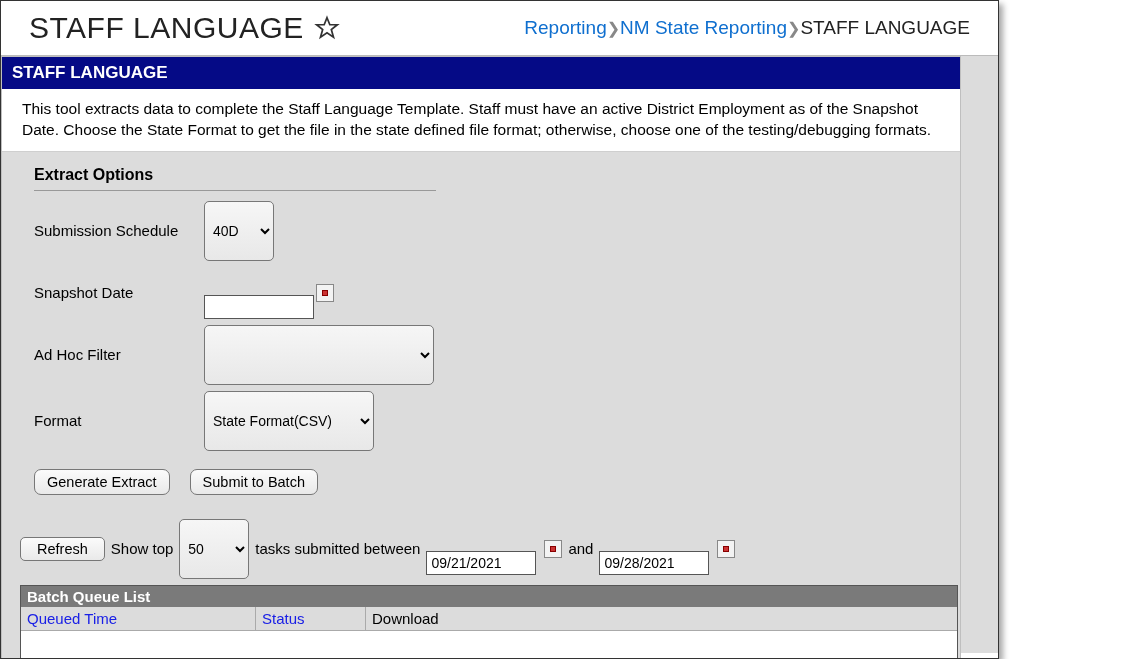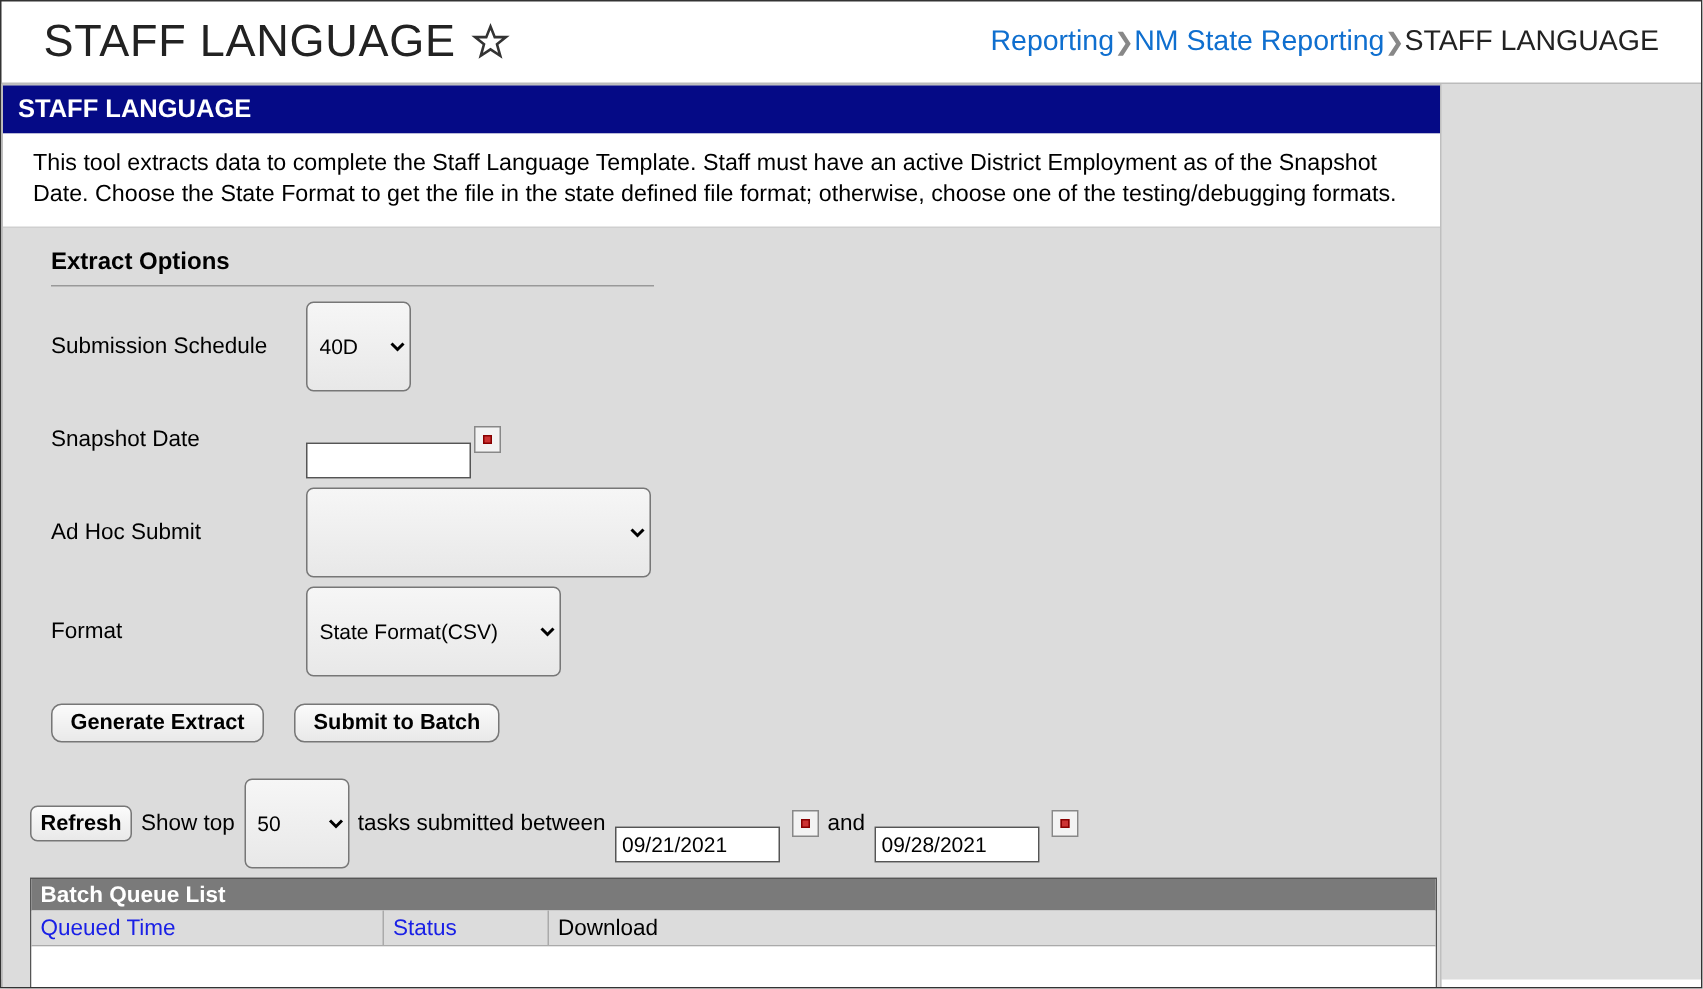--- a/index.html
+++ b/index.html
@@ -3,21 +3,21 @@
 <meta charset="utf-8">
 <style>
   * { box-sizing: border-box; }
   body {
     margin: 0;
     padding: 0;
     font-family: Arial, Helvetica, sans-serif;
     background: #fff;
   }
   .frame {
-    width: 1135px;
+    width: 999px;
     height: 659px;
     border: 1px solid #333;
     box-shadow: 4px 4px 6px rgba(0,0,0,0.35);
     position: relative;
     overflow: hidden;
     background: #fff;
   }
   .topbar {
     display: flex;
     align-items: center;
@@ -126,29 +126,28 @@
   .cal-icon span {
     width: 6px; height: 6px; background: #c33; border: 1px solid #800;
   }
   .btn {
     font-size: 14.5px;
     padding: 4px 12px;
     border: 1px solid #777;
     border-radius: 7px;
     background: linear-gradient(#fbfbfb,#e9e9e9);
     cursor: pointer;
-    font-weight: bold;
   }
   .btn-row { display:flex; gap: 20px; margin: 18px 0 10px 0; }
   .filter-row {
     display: flex; align-items: center; gap: 6px;
     padding: 6px 0 6px 18px;
     font-size: 15px;
   }
-  .filter-row .btn { padding: 3px 6px; border-radius: 5px; }
+  .filter-row .btn { padding: 3px 16px; border-radius: 5px; }
   .top-select { width: 70px; }
   .queue {
     margin: 0 2px 20px 18px;
     border: 1px solid #555;
     background: #fff;
   }
   .queue-title {
     background: #7a7a7a;
     color: #fff;
     font-weight: bold;
@@ -213,21 +212,21 @@
 
         <div class="opt-row">
           <span class="opt-label">Snapshot Date</span>
           <input class="date-input" value="" style="">
           <span class="cal-icon">
               <span></span>
             </span>
         </div>
 
         <div class="opt-row">
-          <span class="opt-label">Ad Hoc Submit</span>
+          <span class="opt-label">Ad Hoc Filter</span>
           <select class="native wide-select">
             <option></option>
           </select>
         </div>
 
         <div class="opt-row">
           <span class="opt-label">Format</span>
           <select class="native fmt-select">
             <option>State Format(CSV)</option>
           </select>

